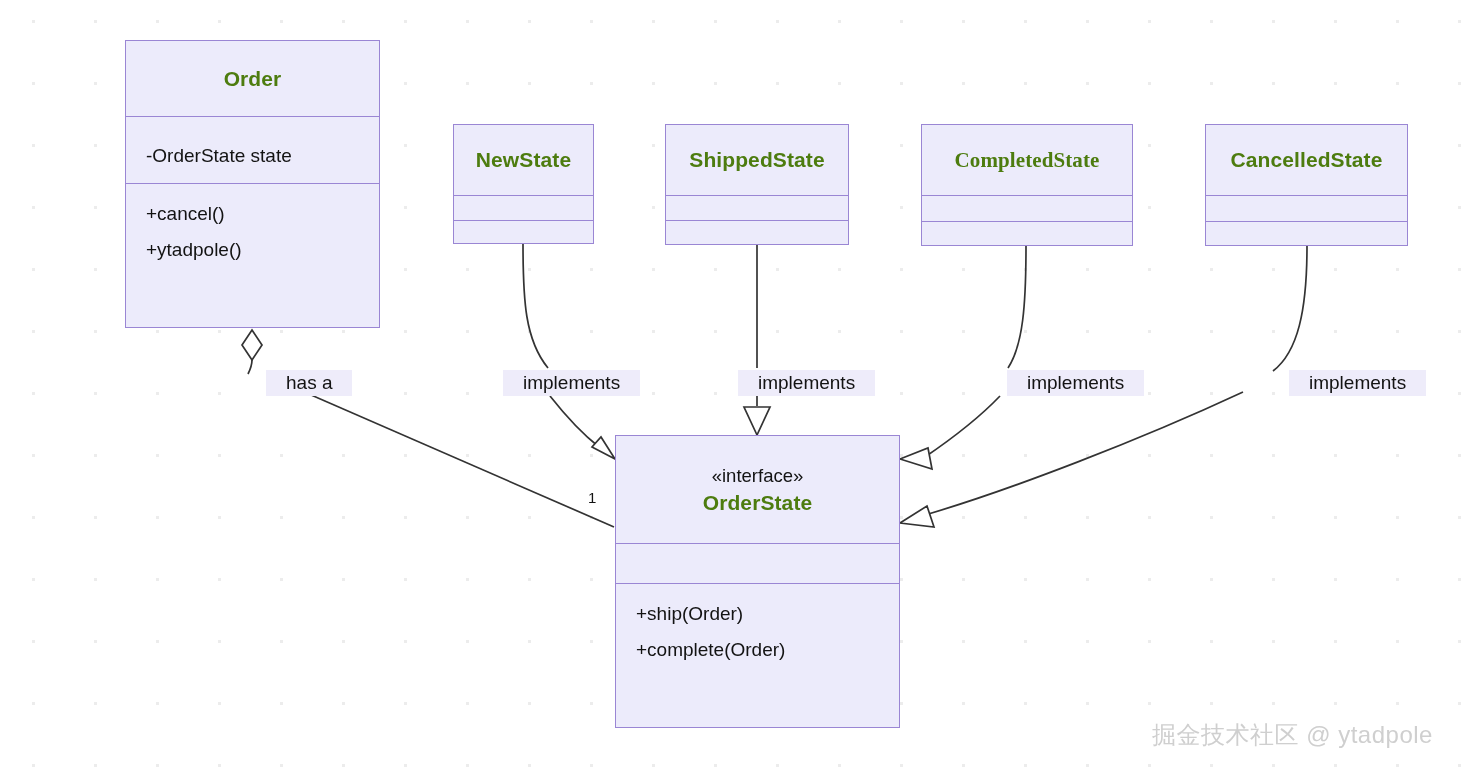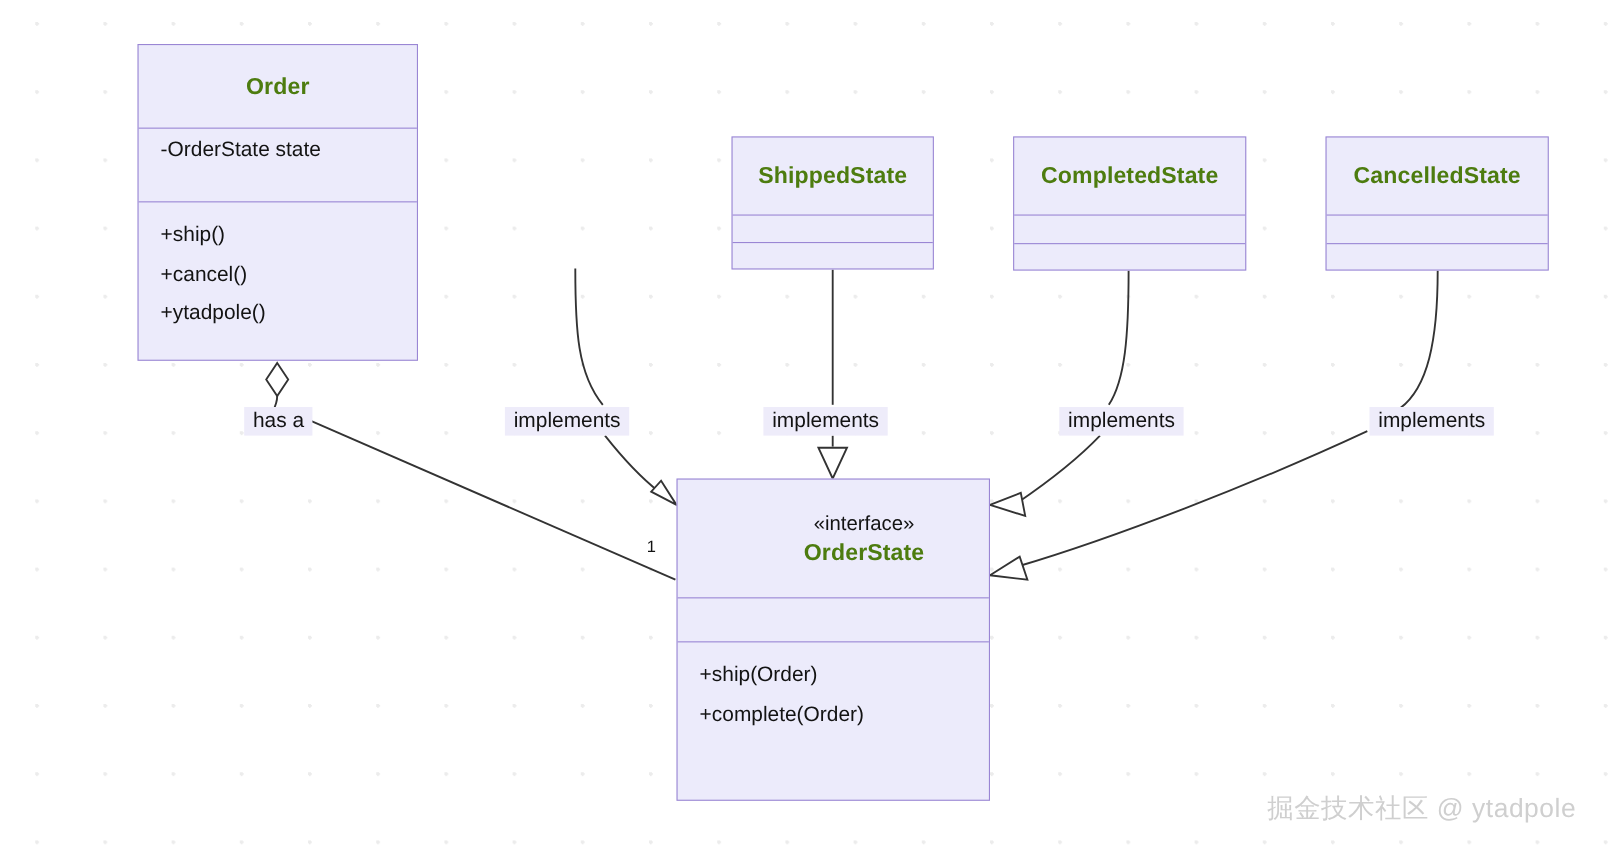--- a/index.html
+++ b/index.html
@@ -87,23 +87,24 @@
     stroke-linejoin: miter;
   }
 
   
   .edge-label {
     position: absolute;
     z-index: 4;
     font-size: 19px;
     color: #131313;
     background: #eeecfa;
-    padding: 1px 8px;
+    padding: 1px 20px;
     white-space: nowrap;
     line-height: 1.25;
+    margin-left: 44px;
   }
   .mult-label {
     position: absolute;
     z-index: 4;
     font-size: 15px;
     color: #131313;
     background: transparent;
     white-space: nowrap;
   }
 
@@ -160,57 +161,63 @@
       <path class="edge-line" d="M 1307,246 C 1307,310 1298,352 1273,371"></path>
       <path class="edge-line" d="M 1243,392 C 1140,440 1010,490 925,515"></path>
       <polygon class="edge-head" points="900,523 927,506 934,527"></polygon>
     </g>
   </svg>
 
   <div class="uml-class" style="left:125px; top:40px; width:255px; height:288px;">
     <div class="uml-section uml-title" style="height:75px;">
       <div class="cls-name">Order</div>
     </div>
-    <div class="uml-section uml-members" style="height:67px; padding-top:2px;">
+    <div class="uml-section uml-members" style="height:67px; padding-top:21px;">
       <div class="uml-member">-OrderState state</div>
     </div>
     <div class="uml-section uml-members" style="height:146px;">
-      <div class="uml-member">+ship()</div>
       <div class="uml-member">+cancel()</div>
       <div class="uml-member">+ytadpole()</div>
     </div>
   </div>
 
+  <div class="uml-class" style="left:453px; top:124px; width:141px; height:120px;">
+    <div class="uml-section uml-title" style="height:70px;">
+      <div class="cls-name">NewState</div>
+    </div>
+    <div class="uml-section" style="height:25px;"></div>
+    <div class="uml-section" style="height:25px;"></div>
+  </div>
 
   <div class="uml-class" style="left:665px; top:124px; width:184px; height:121px;">
     <div class="uml-section uml-title" style="height:70px;justify-content:center;">
       <div class="cls-name">ShippedState</div>
     </div>
     <div class="uml-section" style="height:25px;"></div>
     <div class="uml-section" style="height:26px;"></div>
   </div>
 
-  <div class="uml-class" style="left:921px; top:124px; width:212px; height:122px;">
+  <div class="uml-class" style="left:921px; top:124px; width:212px; height:122px;font-family:Liberation Serif, serif;">
     <div class="uml-section uml-title" style="height:70px;">
       <div class="cls-name">CompletedState</div>
     </div>
     <div class="uml-section" style="height:26px;"></div>
     <div class="uml-section" style="height:26px;"></div>
   </div>
 
   <div class="uml-class" style="left:1205px; top:124px; width:203px; height:122px;">
     <div class="uml-section uml-title" style="height:70px;">
       <div class="cls-name">CancelledState</div>
     </div>
     <div class="uml-section" style="height:26px;"></div>
     <div class="uml-section" style="height:26px;"></div>
   </div>
 
   <div class="uml-class" style="left:615px; top:435px; width:285px; height:293px;">
-    <div class="uml-section uml-title" style="height:107px;margin-left:28px;">
+    <div class="uml-section uml-title" style="height:107px;">
       <div class="cls-stereotype">«interface»</div>
       <div class="cls-name">OrderState</div>
     </div>
     <div class="uml-section" style="height:40px;"></div>
     <div class="uml-section uml-members" style="height:146px; ">
       <div class="uml-member">+ship(Order)</div>
       <div class="uml-member">+complete(Order)</div>
     </div>
   </div>
 

